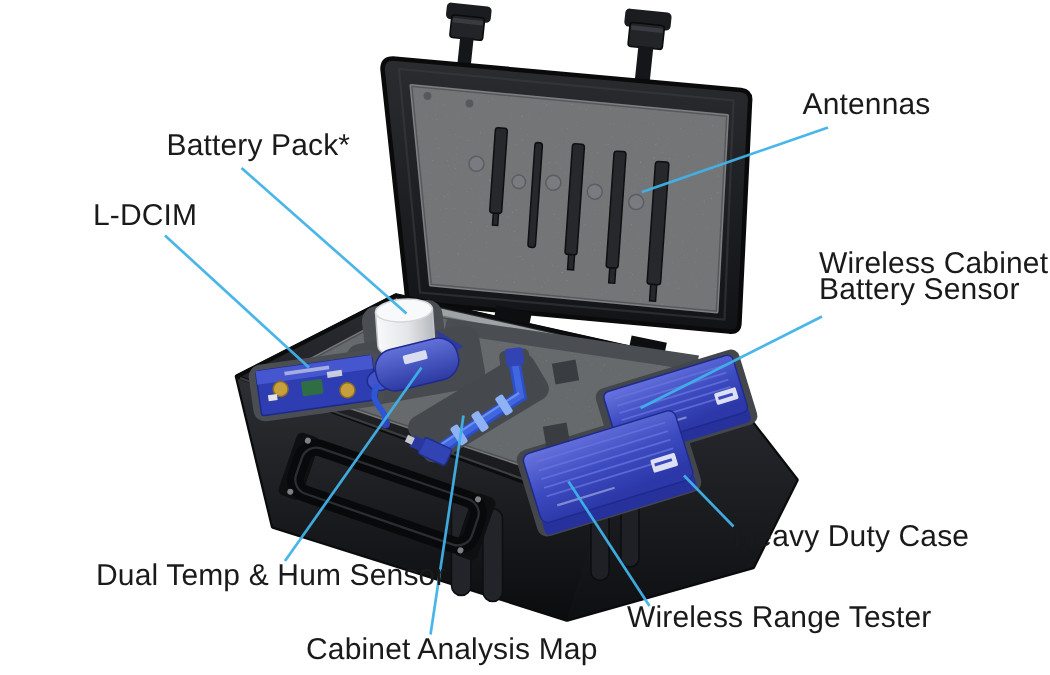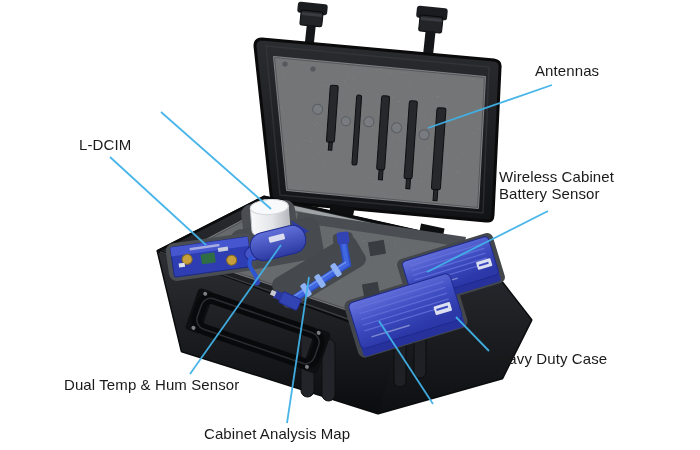--- a/index.html
+++ b/index.html
@@ -6,21 +6,21 @@
   #stage{
     position:relative;
     width:700px;height:450px;
     background:#ffffff;
     overflow:hidden;
     font-family:"Liberation Sans", sans-serif;
   }
   #scene-svg{position:absolute;left:0;top:0;width:700px;height:450px;}
   .callout{
     position:absolute;
-    font-size:15px;
+    font-size:20px;
     line-height:17px;
     color:#1a1a1a;
     white-space:nowrap;
     letter-spacing:0.1px;
   }
 </style>
 </head>
 <body>
 
 <div id="stage">
@@ -258,23 +258,25 @@
     <line x1="110" y1="157" x2="206" y2="245" stroke="#41b2e8"></line>
     <line x1="552" y1="85" x2="428" y2="128" stroke="#41b2e8"></line>
     <line x1="548" y1="211" x2="427" y2="272" stroke="#41b2e8"></line>
     <line x1="489" y1="351" x2="456" y2="317" stroke="#41b2e8"></line>
     <line x1="433" y1="404" x2="379" y2="321" stroke="#41b2e8"></line>
     <line x1="190" y1="374" x2="281" y2="245" stroke="#41b2e8"></line>
     <line x1="287" y1="423" x2="309" y2="277" stroke="#41b2e8"></line>
   </g>
 </svg>
 
-<div class="callout" style="left:79px;top:136px">L-DCIM</div>
+<div class="callout" style="left:111px;top:89px">Battery Pack*</div>
+<div class="callout" style="left:62px;top:136px">L-DCIM</div>
 <div class="callout" style="left:535px;top:62px">Antennas</div>
-<div class="callout" style="left:499px;top:168px">
+<div class="callout" style="left:546px;top:168px">
   <div>Wireless Cabinet</div>
   <div>Battery Sensor</div>
 </div>
 <div class="callout" style="left:64px;top:376px">Dual Temp &amp; Hum Sensor</div>
 <div class="callout" style="left:489px;top:350px">Heavy Duty Case</div>
 <div class="callout" style="left:204px;top:425px">Cabinet Analysis Map</div>
+<div class="callout" style="left:418px;top:404px">Wireless Range Tester</div>
 
 </div>
 
 </body></html>

